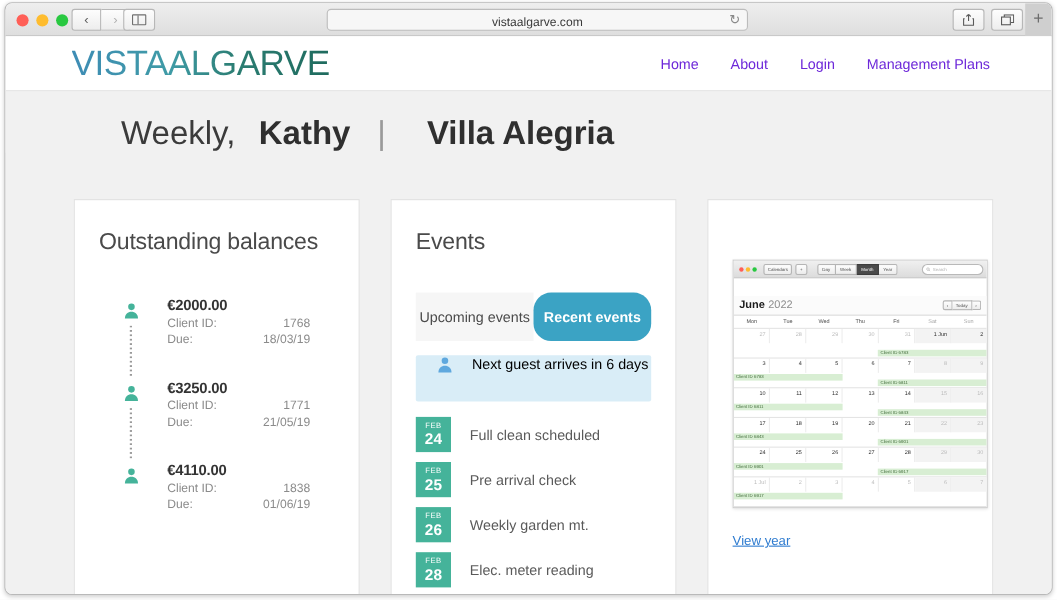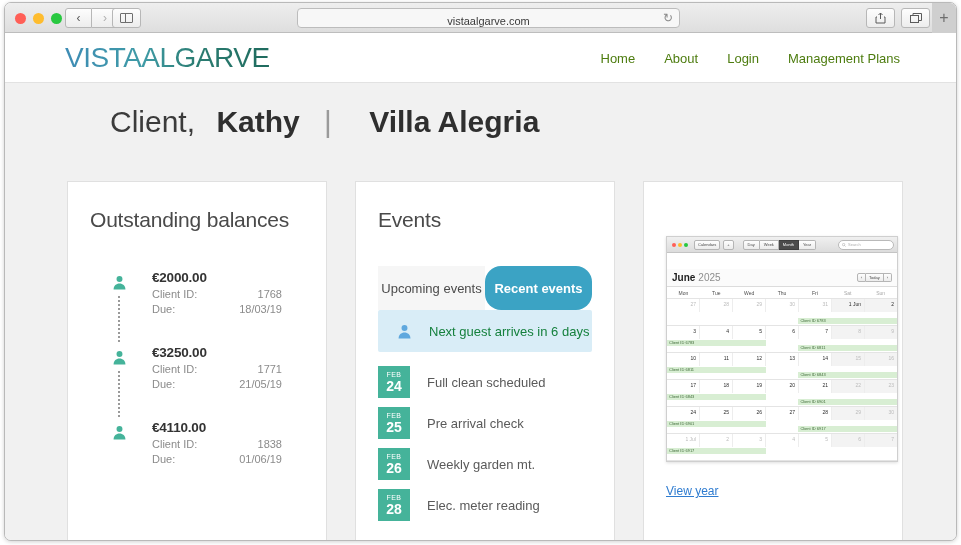--- a/index.html
+++ b/index.html
@@ -89,32 +89,32 @@
 
   .sitehead {
     height: 50px;
     background: #ffffff;
     border-bottom: 1px solid #e2e2e2;
     display: flex; align-items: center;
     padding: 0 0 0 60px;
     position: relative;
   }
   .logo {
-    font-size: 28px;
+    font-size: 32px;
     font-weight: 400;
     letter-spacing: -0.5px;
     background: linear-gradient(90deg, #3e8cb5 0%, #3f9ba6 38%, #2b7d72 64%, #1f6b5e 100%);
     -webkit-background-clip: text;
     background-clip: text;
     color: transparent;
     -webkit-text-fill-color: transparent;
     white-space: nowrap;
   }
   .nav { position: absolute; right: 56px; top: 50%; transform: translateY(-50%); display: flex; gap: 29px; }
-  .nav a { font-size: 13px; color: #4d7c0f; text-decoration: none; }
+  .nav a { font-size: 13px; color: #6d28d9; text-decoration: none; }
 
   .welcome {
     padding: 22px 0 0 105px;
     font-size: 30px;
     color: #3b3b3b;
     font-weight: 300;
     white-space: nowrap;
     background: #f1f1f1;
   }
   .welcome b { font-weight: 700; color: #2f2f2f; margin-left: 13px; }
@@ -160,26 +160,27 @@
   .tabs { margin-top: 34px; display: flex; width: 100%; }
   .tab {
     flex: 1; height: 44px;
     display: flex; align-items: center; justify-content: center;
     font-size: 13px;
   }
   .tab.inactive { background: #f6f6f6; color: #4b4b4b; }
   .tab.active { background: #3ba3c4; color: #ffffff; font-weight: 700; border-radius: 16px; }
 
   .alert {
+    margin-top: 13px;
     height: 42px;
     background: #d9edf7;
-    display: flex; align-items: center;
+    display: flex; 
     padding-left: 18px;
     font-size: 13px;
-    color: #15803d;
+    color: #000000;
     border-radius: 2px;
   }
   .alert .a-ico { width: 17px; height: 17px; margin-right: 16px; }
 
   .evlist { margin-top: 14px; }
   .evrow { display: flex; align-items: center; margin-bottom: 9px; }
   .evbadge {
     width: 32px; height: 32px;
     background: #45b39a;
     color: #ffffff;
@@ -336,21 +337,21 @@
       <div class="logo">VISTAALGARVE</div>
       <div class="nav">
         <a href="#">Home</a>
         <a href="#">About</a>
         <a href="#">Login</a>
         <a href="#">Management Plans</a>
       </div>
     </div>
 
     <div class="welcome">
-      <span>Client,</span>
+      <span>Weekly,</span>
       <b>Kathy</b>
       <span class="sep">|</span>
       <b>Villa Alegria</b>
     </div>
 
     <div class="cards">
 
       <div class="card">
         <div class="card-title">Outstanding balances</div>
         <div class="balances">
@@ -491,21 +492,21 @@
                 <svg width="4" height="4" viewBox="0 0 10 10">
                   <circle cx="4" cy="4" r="3" stroke="#a9a9a9" fill="none" stroke-width="1.4"></circle>
                   <path d="M6.2 6.2 L9 9" stroke="#a9a9a9" stroke-width="1.4"></path>
                 </svg>
                 <span>Search</span>
               </div>
             </div>
 
             <div class="cal-header">
               <span class="cal-month">June</span>
-              <span class="cal-year">2025</span>
+              <span class="cal-year">2022</span>
               <div class="cal-navs">
                 <div class="cbtn">‹</div>
                 <div class="cbtn">Today</div>
                 <div class="cbtn">›</div>
               </div>
             </div>
 
             <div class="cal-dows">
               <div>Mon</div>
               <div>Tue</div>

